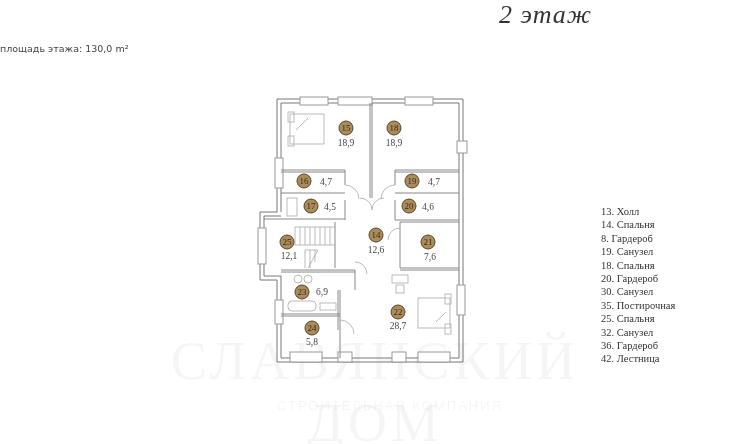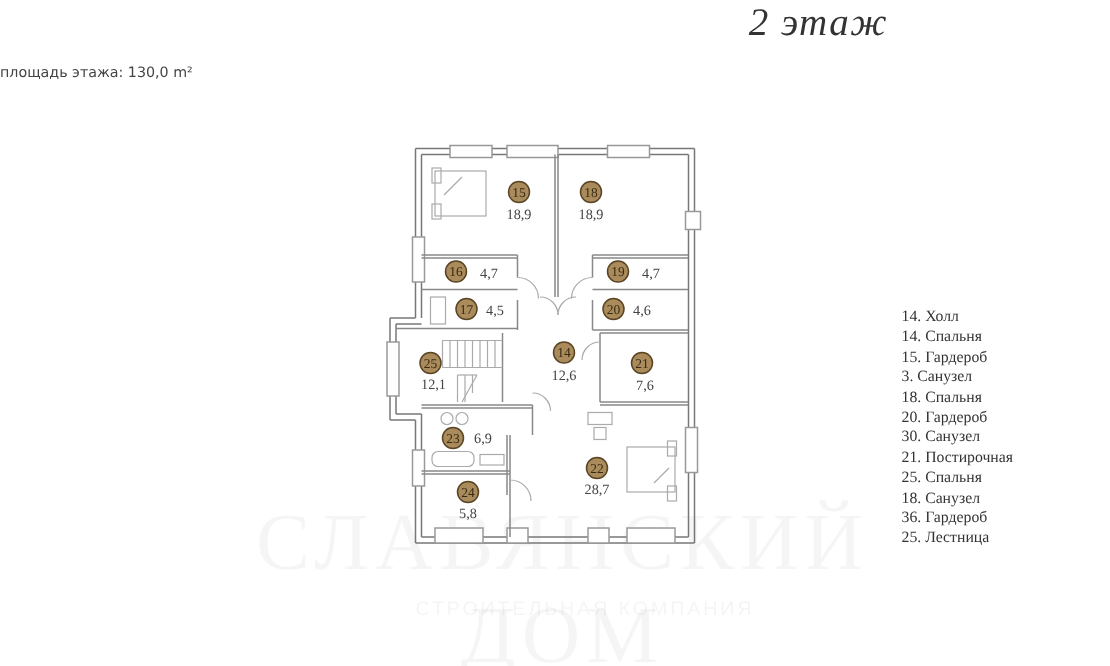--- a/index.html
+++ b/index.html
@@ -197,25 +197,25 @@
     <text class="area" x="376" y="253">12,6</text>
     <text class="area" x="289" y="259">12,1</text>
     <text class="area" x="430" y="260">7,6</text>
     <text class="area" x="322" y="295">6,9</text>
     <text class="area" x="398" y="329">28,7</text>
     <text class="area" x="312" y="345">5,8</text>
   </g>
 </svg>
 
 <div class="legend">
-  <div>14.  Холл</div>
+  <div>13.  Холл</div>
   <div>14.  Спальня</div>
-  <div>15.  Гардероб</div>
-  <div>3.  Санузел</div>
+  <div>8.  Гардероб</div>
+  <div>19.  Санузел</div>
   <div>18.  Спальня</div>
   <div>20.  Гардероб</div>
   <div>30.  Санузел</div>
-  <div>21.  Постирочная</div>
+  <div>35.  Постирочная</div>
   <div>25.  Спальня</div>
-  <div>18.  Санузел</div>
+  <div>32.  Санузел</div>
   <div>36.  Гардероб</div>
-  <div>25.  Лестница</div>
+  <div>42.  Лестница</div>
 </div>
 
 </body></html>

